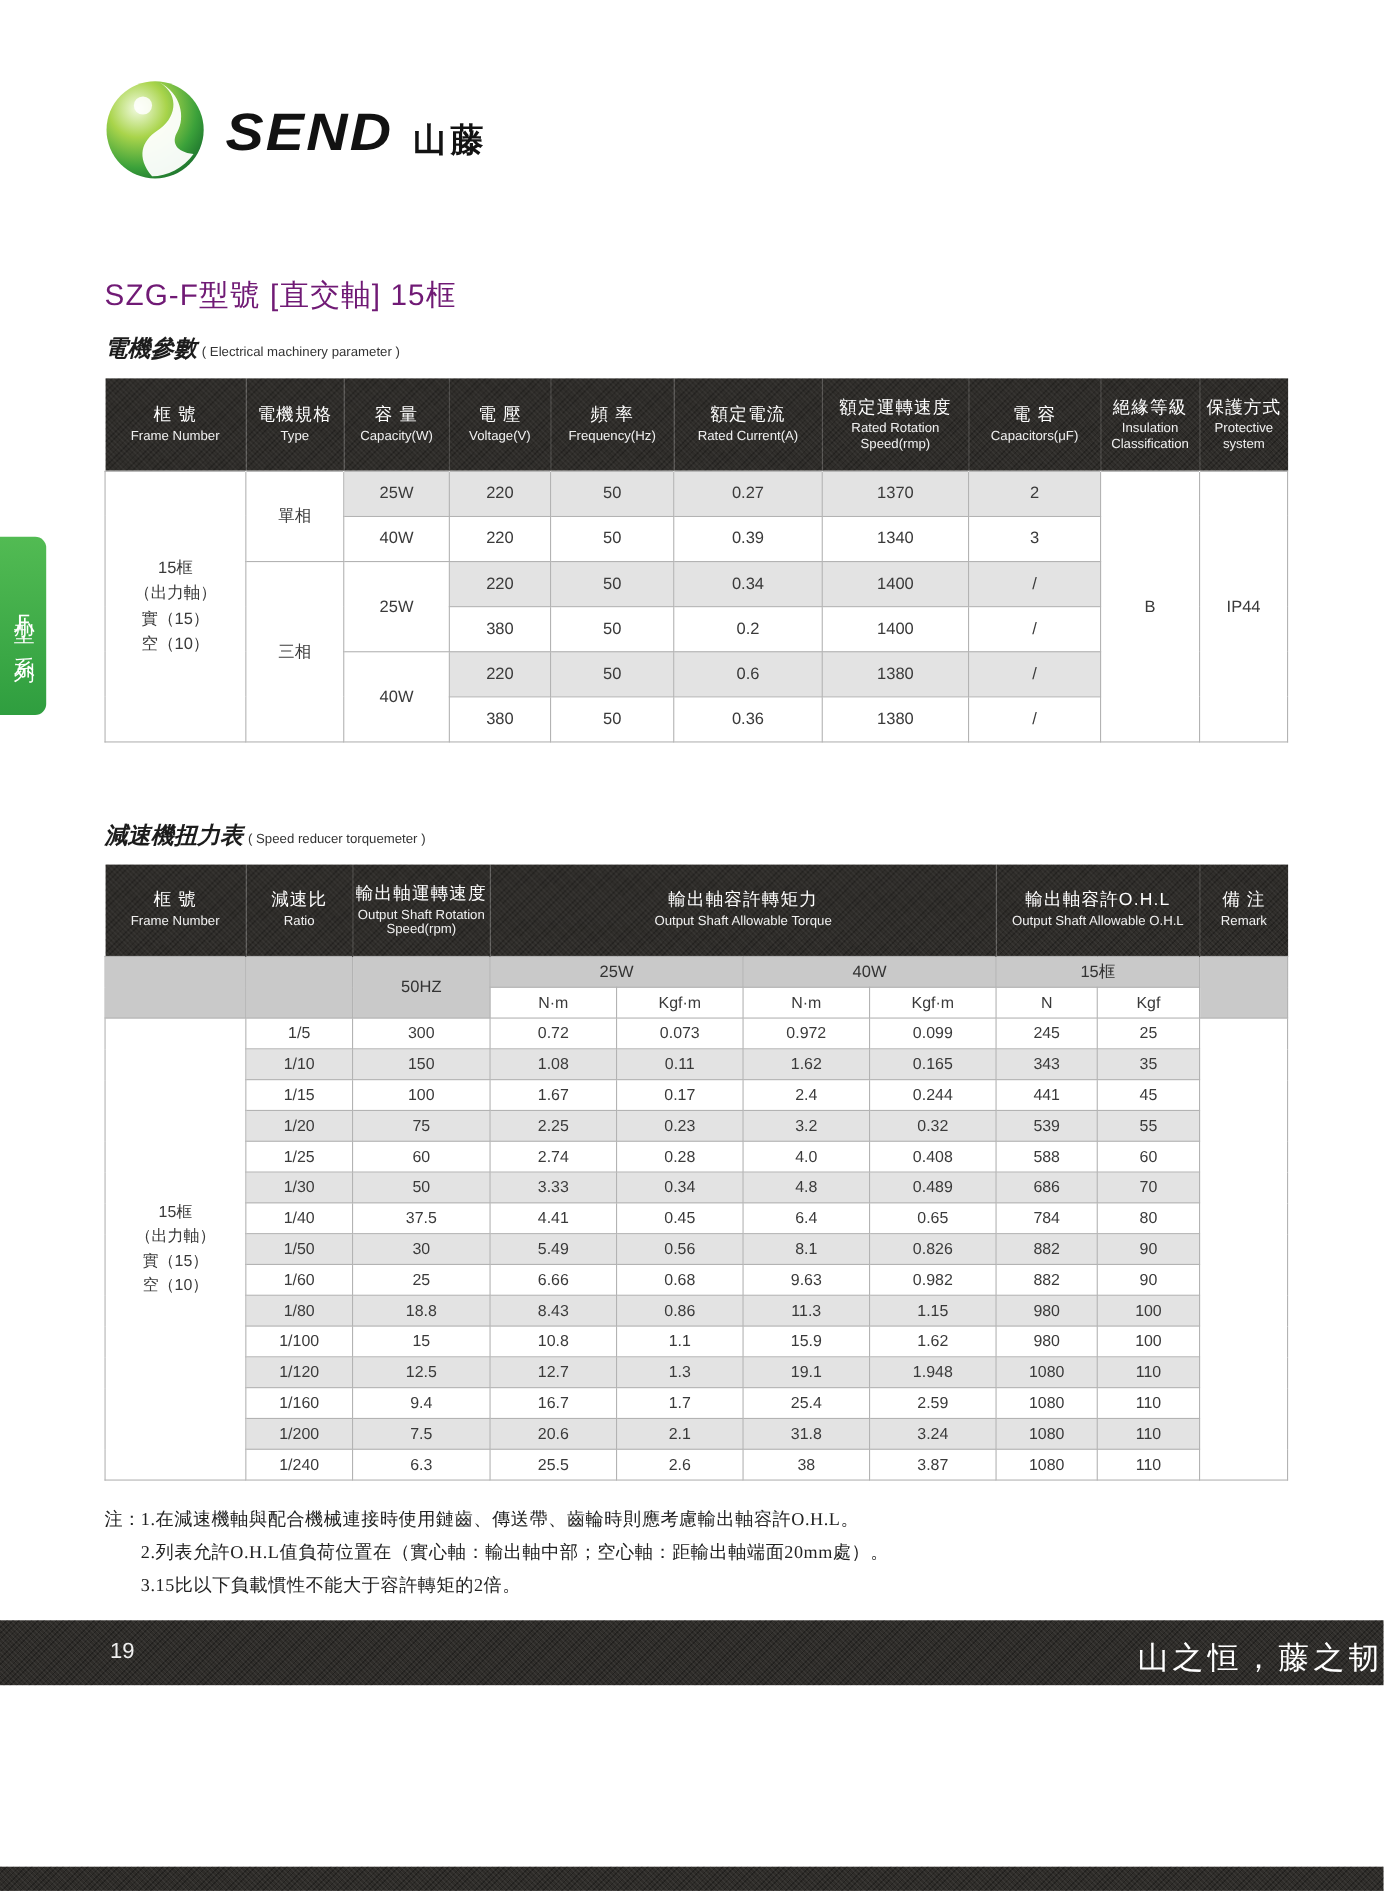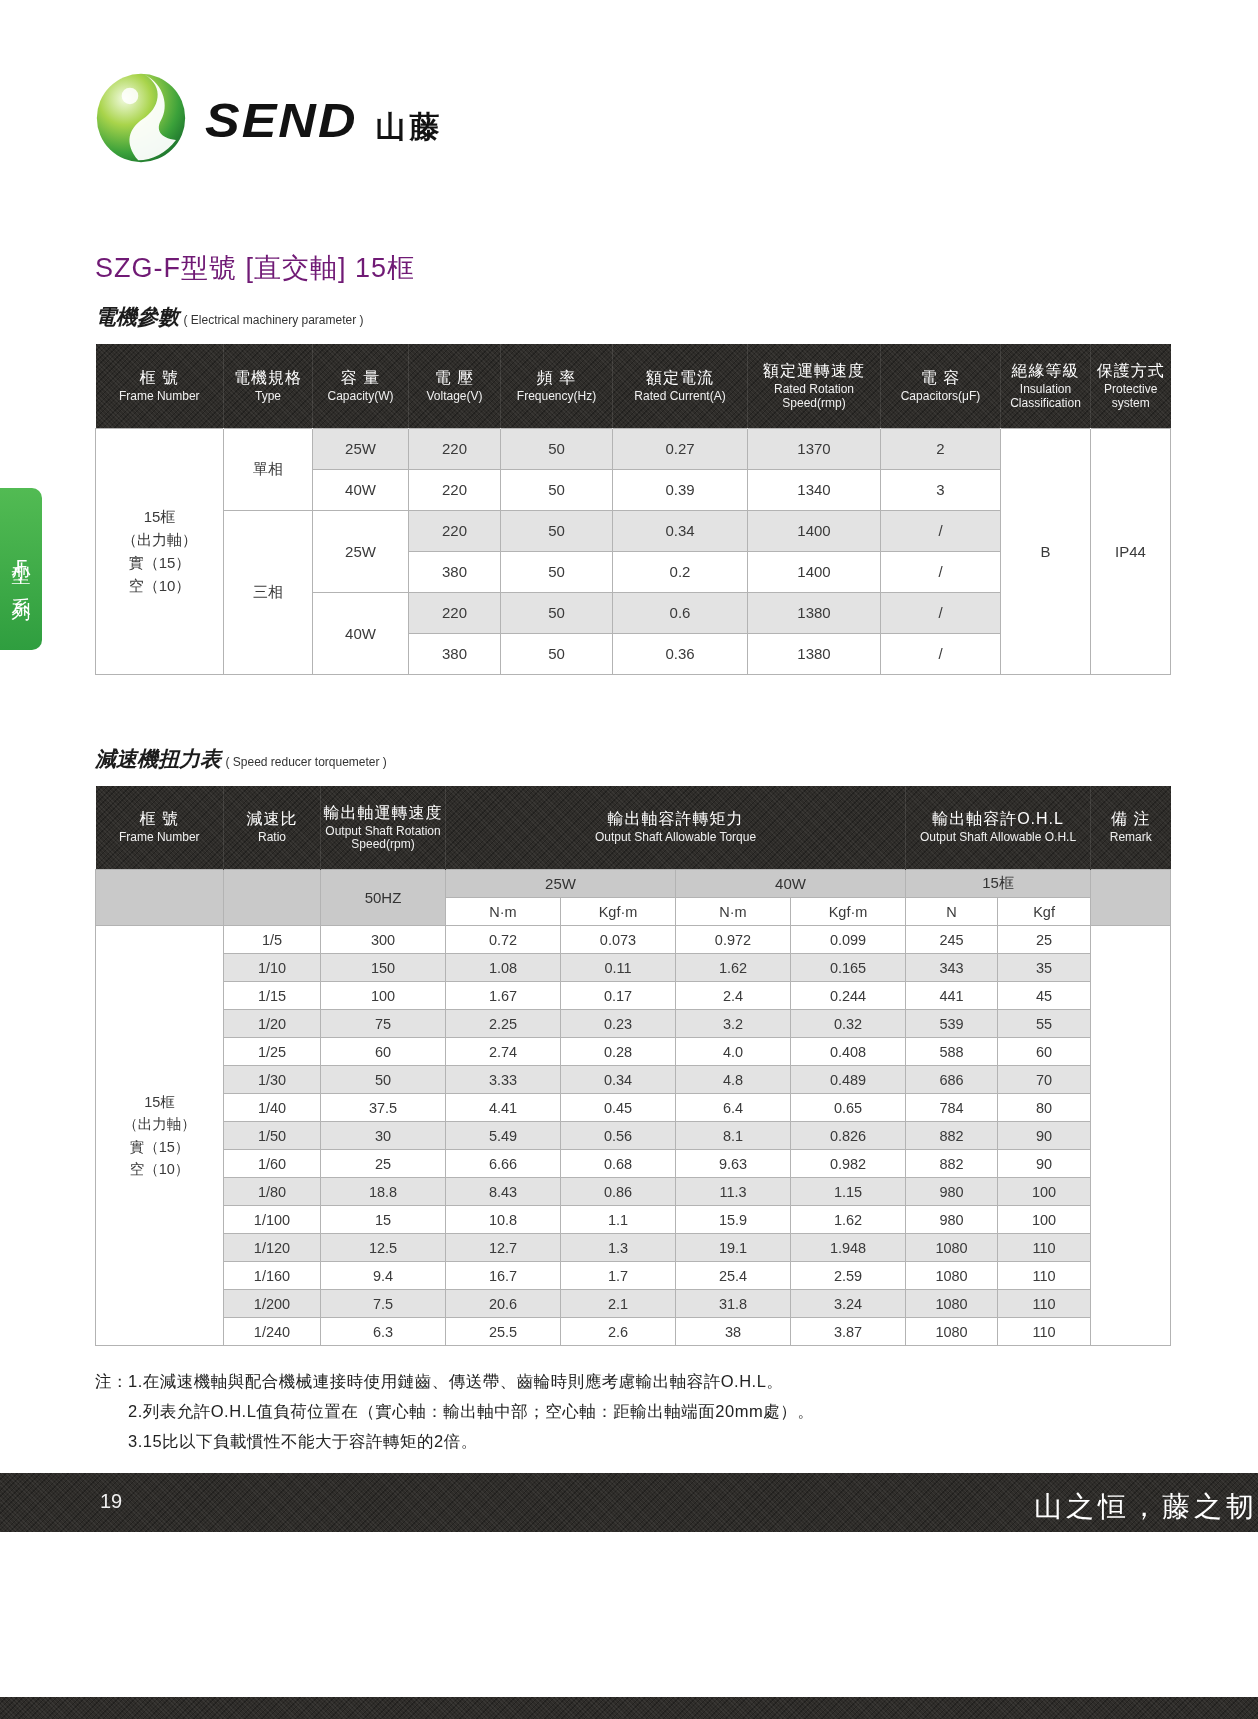--- a/index.html
+++ b/index.html
@@ -38,21 +38,21 @@
   td.ws{background:#fff !important;}
   td.framecell{font-size:15px;line-height:1.55;color:#3a3a3a;}
 
   .torque thead tr{height:57px;}
   .torque td{border:1px solid #b3b3b3;text-align:center;vertical-align:middle;font-size:14.5px;color:#3a3a3a;height:25px;background:#fff;}
   .torque td.g{background:#c9c9c9 !important;font-size:15px;color:#333;}
   .torque tr.subrow{height:26px;}
 
   .notes{margin-top:20px;display:flex;font-size:16.5px;color:#222;line-height:1.82;}
   .note-prefix{white-space:nowrap;}
-  .note-lines div{letter-spacing:.5px;}
+  .note-lines div{letter-spacing:.5px;font-family:Liberation Serif, serif;}
 
   .footer{position:absolute;left:0;top:1473px;width:1258px;height:59px;}
   .footer .pagenum{position:absolute;left:100px;top:17px;color:#efefef;font-size:20px;}
   .footer .slogan{position:absolute;left:0;width:100%;text-align:right;top:15px;color:#fff;font-size:28px;letter-spacing:4px;}
   .bottom-strip{position:absolute;left:0;top:1697px;width:1258px;height:22px;}
 </style>
 </head>
 <body>
 
 <div class="page">

